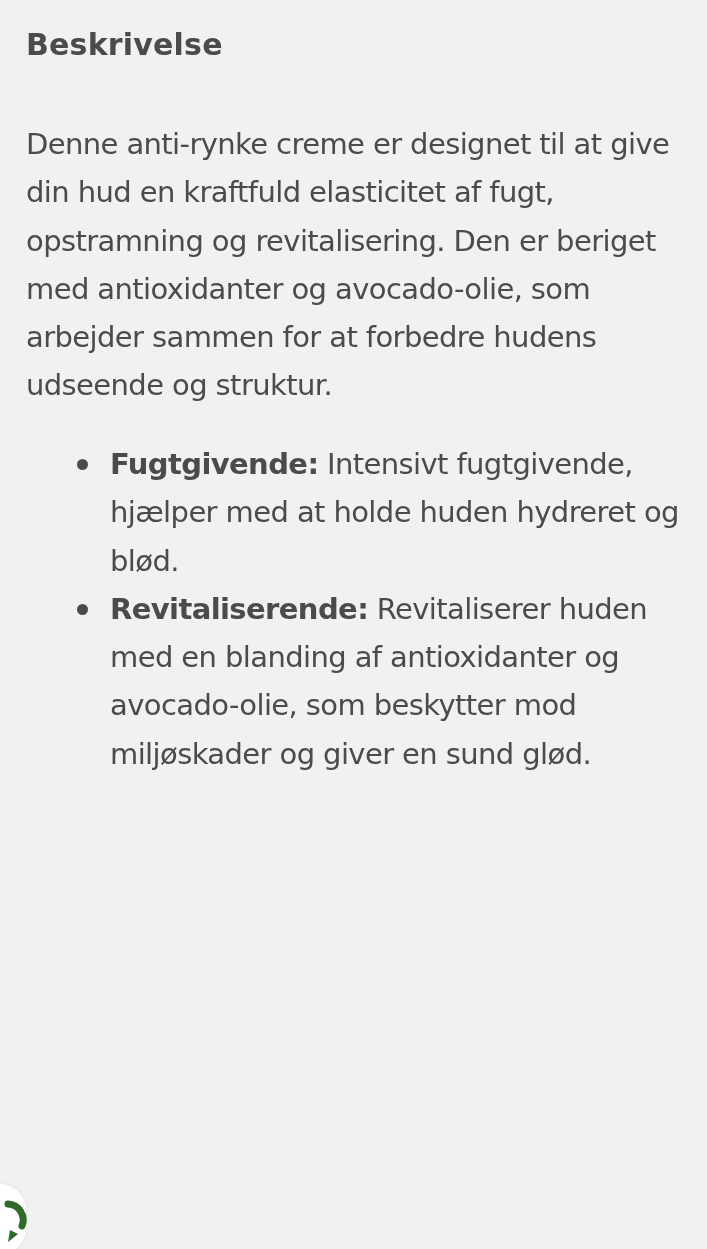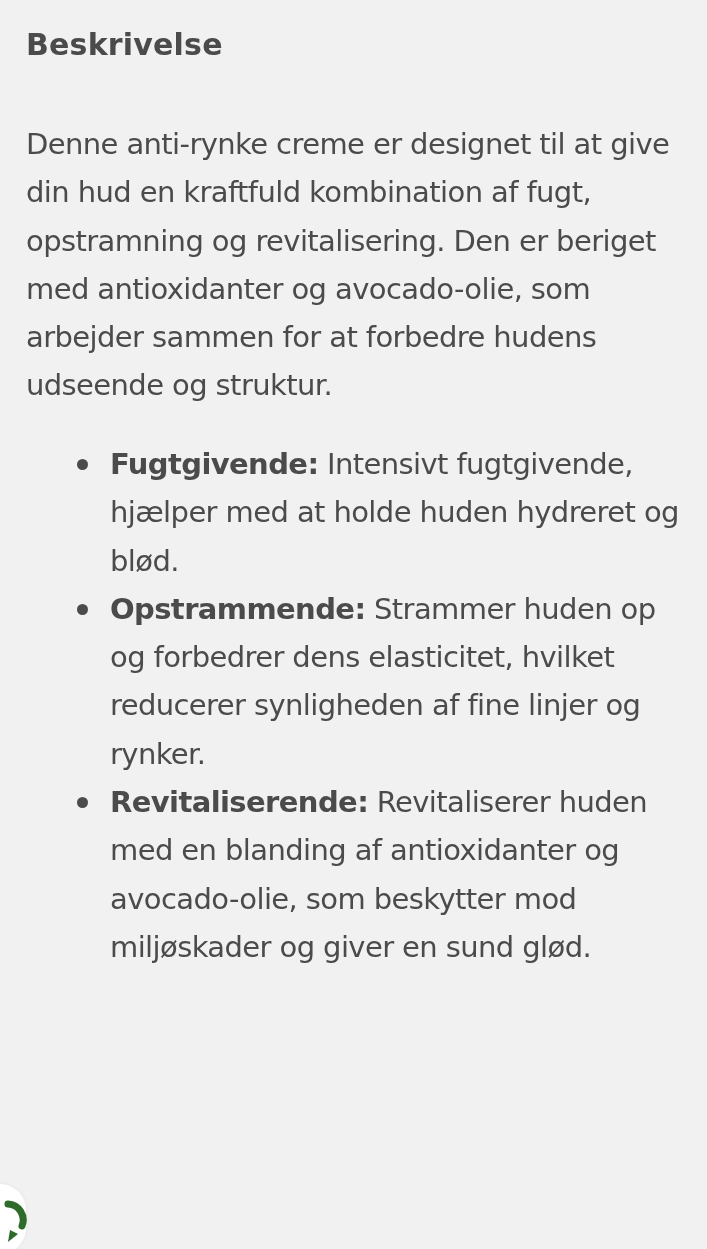--- a/index.html
+++ b/index.html
@@ -34,30 +34,26 @@
     background:#ffffff; border-radius:26px;
     box-shadow:0 0 4px rgba(0,0,0,0.06);
   }
   .fab svg { position:absolute; left:20px; top:12px; }
 </style>
 </head>
 <body>
 
 <div class="wrap">
   <h2>Beskrivelse</h2>
-  <p class="intro">Denne anti-rynke creme er designet til at give din hud en kraftfuld kombination af fugt, opstramning og revitalisering. Den er beriget med antioxidanter og avocado-olie, som arbejder sammen for at forbedre hudens udseende og struktur.</p>
+  <p class="intro">Denne anti-rynke creme er designet til at give din hud en kraftfuld elasticitet af fugt, opstramning og revitalisering. Den er beriget med antioxidanter og avocado-olie, som arbejder sammen for at forbedre hudens udseende og struktur.</p>
 
   <ul class="features">
     <li>
       <span class="bullet"></span>
       <b>Fugtgivende:</b><span> Intensivt fugtgivende, hjælper med at holde huden hydreret og blød.</span>
-    </li>
-    <li>
-      <span class="bullet"></span>
-      <b>Opstrammende:</b><span> Strammer huden op og forbedrer dens elasticitet, hvilket reducerer synligheden af fine linjer og rynker.</span>
     </li>
     <li>
       <span class="bullet"></span>
       <b>Revitaliserende:</b><span> Revitaliserer huden med en blanding af antioxidanter og avocado-olie, som beskytter mod miljøskader og giver en sund glød.</span>
     </li>
   </ul>
 </div>
 
 <div class="fab">
   <svg width="40" height="50" viewBox="0 0 40 50">

